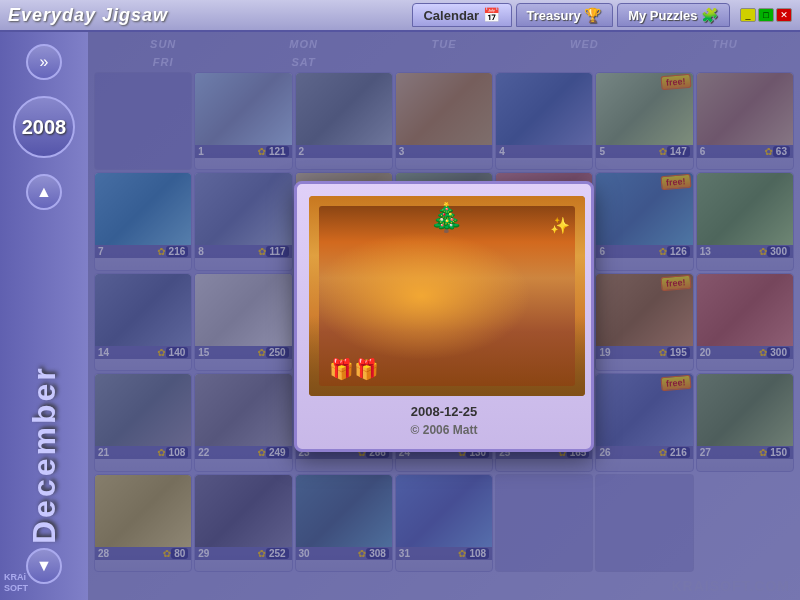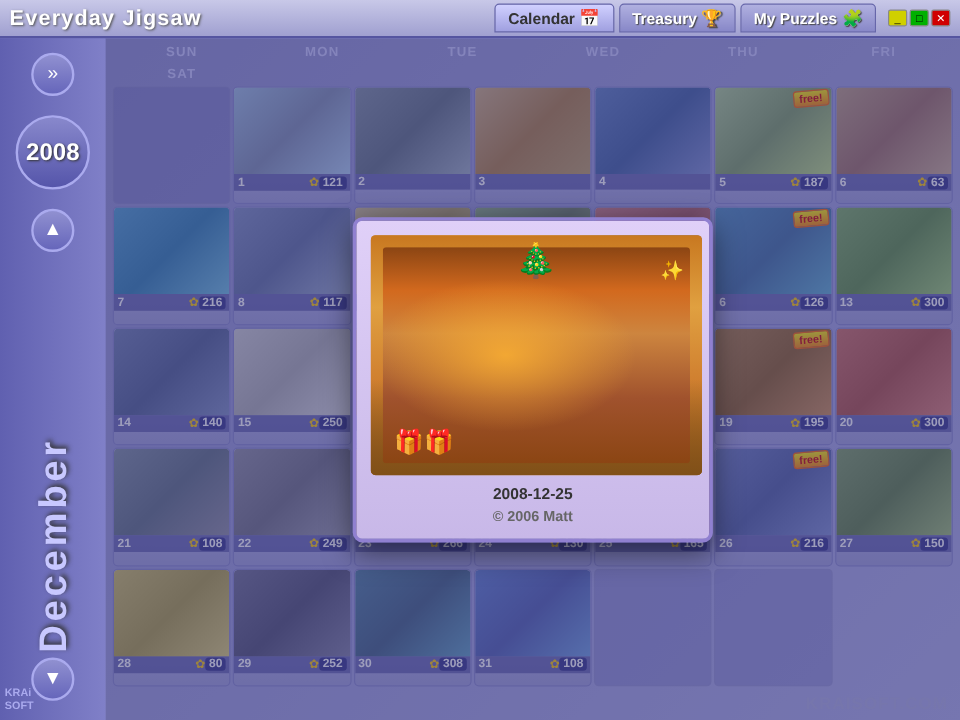--- a/index.html
+++ b/index.html
@@ -19,20 +19,21 @@
       background: linear-gradient(to bottom, #c8c8e8, #a0a0d0);
       display: flex;
       align-items: center;
       padding: 0 8px;
       border-bottom: 2px solid #5555a0;
     }
     #app-title {
       flex: 1;
       font-size: 18px;
       color: #fff;
+      font-style: italic;
       font-weight: bold;
       text-shadow: 1px 1px 2px #555;
       letter-spacing: 1px;
     }
     .nav-tab {
       display: flex;
       align-items: center;
       background: linear-gradient(to bottom, #b0b0e0, #8888c8);
       border: 1px solid #6666aa;
       border-radius: 4px 4px 0 0;
@@ -153,23 +154,24 @@
     #calendar {
       flex: 1;
       background: linear-gradient(135deg, #9090d0, #b0b0e8);
       padding: 4px 6px 4px 6px;
       position: relative;
     }
 
     
     #day-headers {
       display: grid;
-      grid-template-columns: repeat(6, 1fr);
+      grid-template-columns: repeat(5, 1fr);
       gap: 2px;
       margin-bottom: 2px;
+      font-style: italic;
     }
     .day-header {
       text-align: center;
       font-size: 11px;
       font-weight: bold;
       color: #ccccff;
       padding: 2px 0;
       text-transform: uppercase;
       letter-spacing: 1px;
     }
@@ -444,21 +446,21 @@
             <span class="cell-date">4</span>
           </div>
         </div>
         <div class="cal-cell">
           <div class="cell-thumb thumb-5"></div>
           <div class="free-badge">free!</div>
           <div class="cell-bottom">
             <span class="cell-date">5</span>
             <div class="cell-stars">
               <span class="star-icon">✿</span>
-              <span class="cell-score">187</span>
+              <span class="cell-score">147</span>
             </div>
           </div>
         </div>
         <div class="cal-cell">
           <div class="cell-thumb thumb-6"></div>
           <div class="cell-bottom">
             <span class="cell-date">6</span>
             <div class="cell-stars">
               <span class="star-icon">✿</span>
               <span class="cell-score">63</span>

